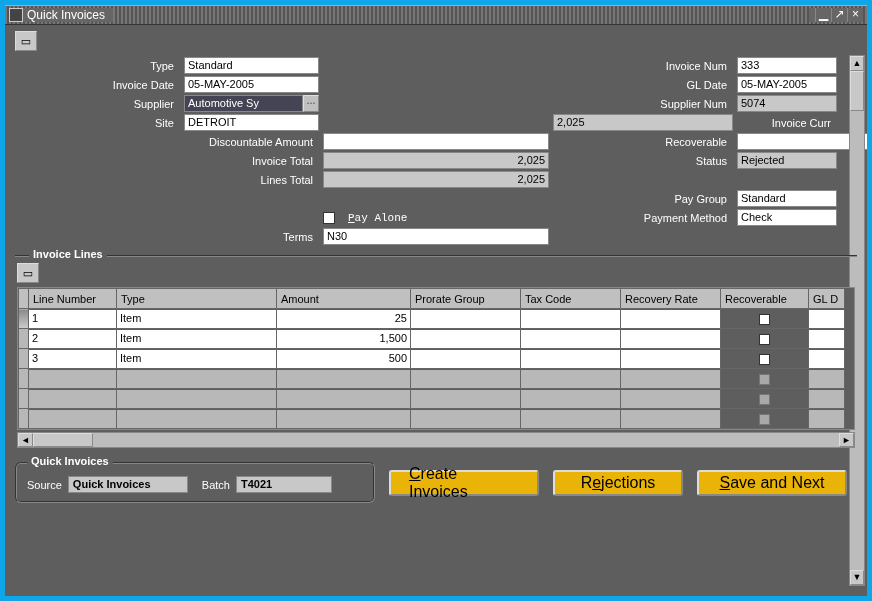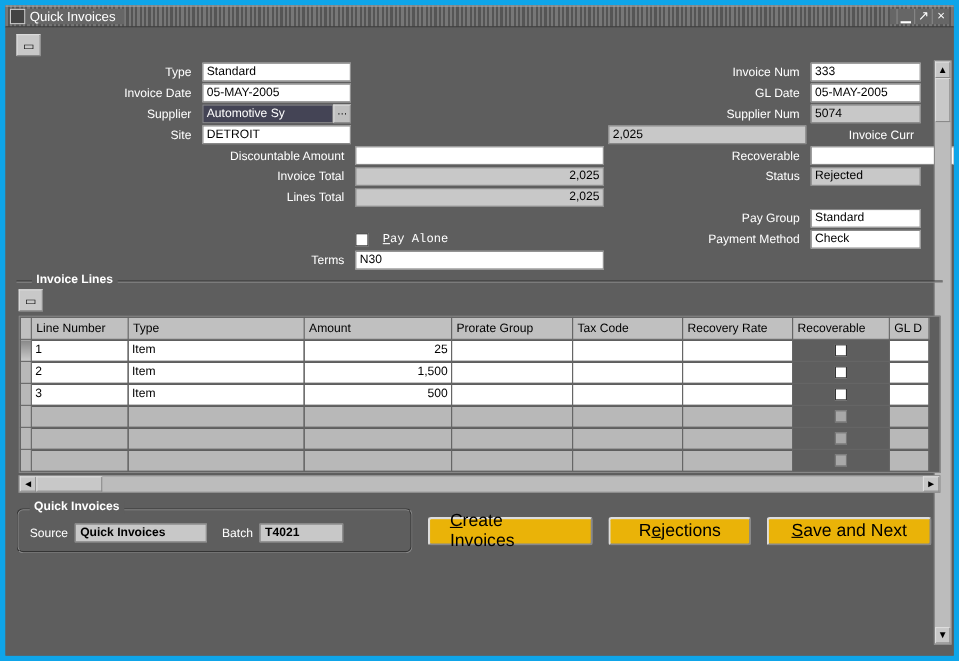--- a/index.html
+++ b/index.html
@@ -157,21 +157,21 @@
     padding:6px 10px 8px 10px;
     position:relative;
     flex: 0 0 360px;
   }
   .quick-box .qlbl {
     position:absolute; top:-9px; left:10px; background:#5e5e5e; color:#fff; padding:0 4px; font-weight:bold;
   }
   .quick-row { display:flex; align-items:center; gap:6px; margin-top:6px;}
   .qfld { height:17px; background:#c8c8c8; border:1px solid #888; padding:1px 4px; font-weight:bold;}
   .qfld.w1 { width:120px; }
-  .qfld.w2 { width:76px; }
+  .qfld.w2 { width:96px; }
   .qtext { color:#fff; }
   
   .btn {
     height:26px; padding:0 18px;
     background:#eab308; border:2px outset #ddd;
     border-radius:3px;
     font-size:16px;
     display:flex; align-items:center; justify-content:center;
     cursor:default;
   }

